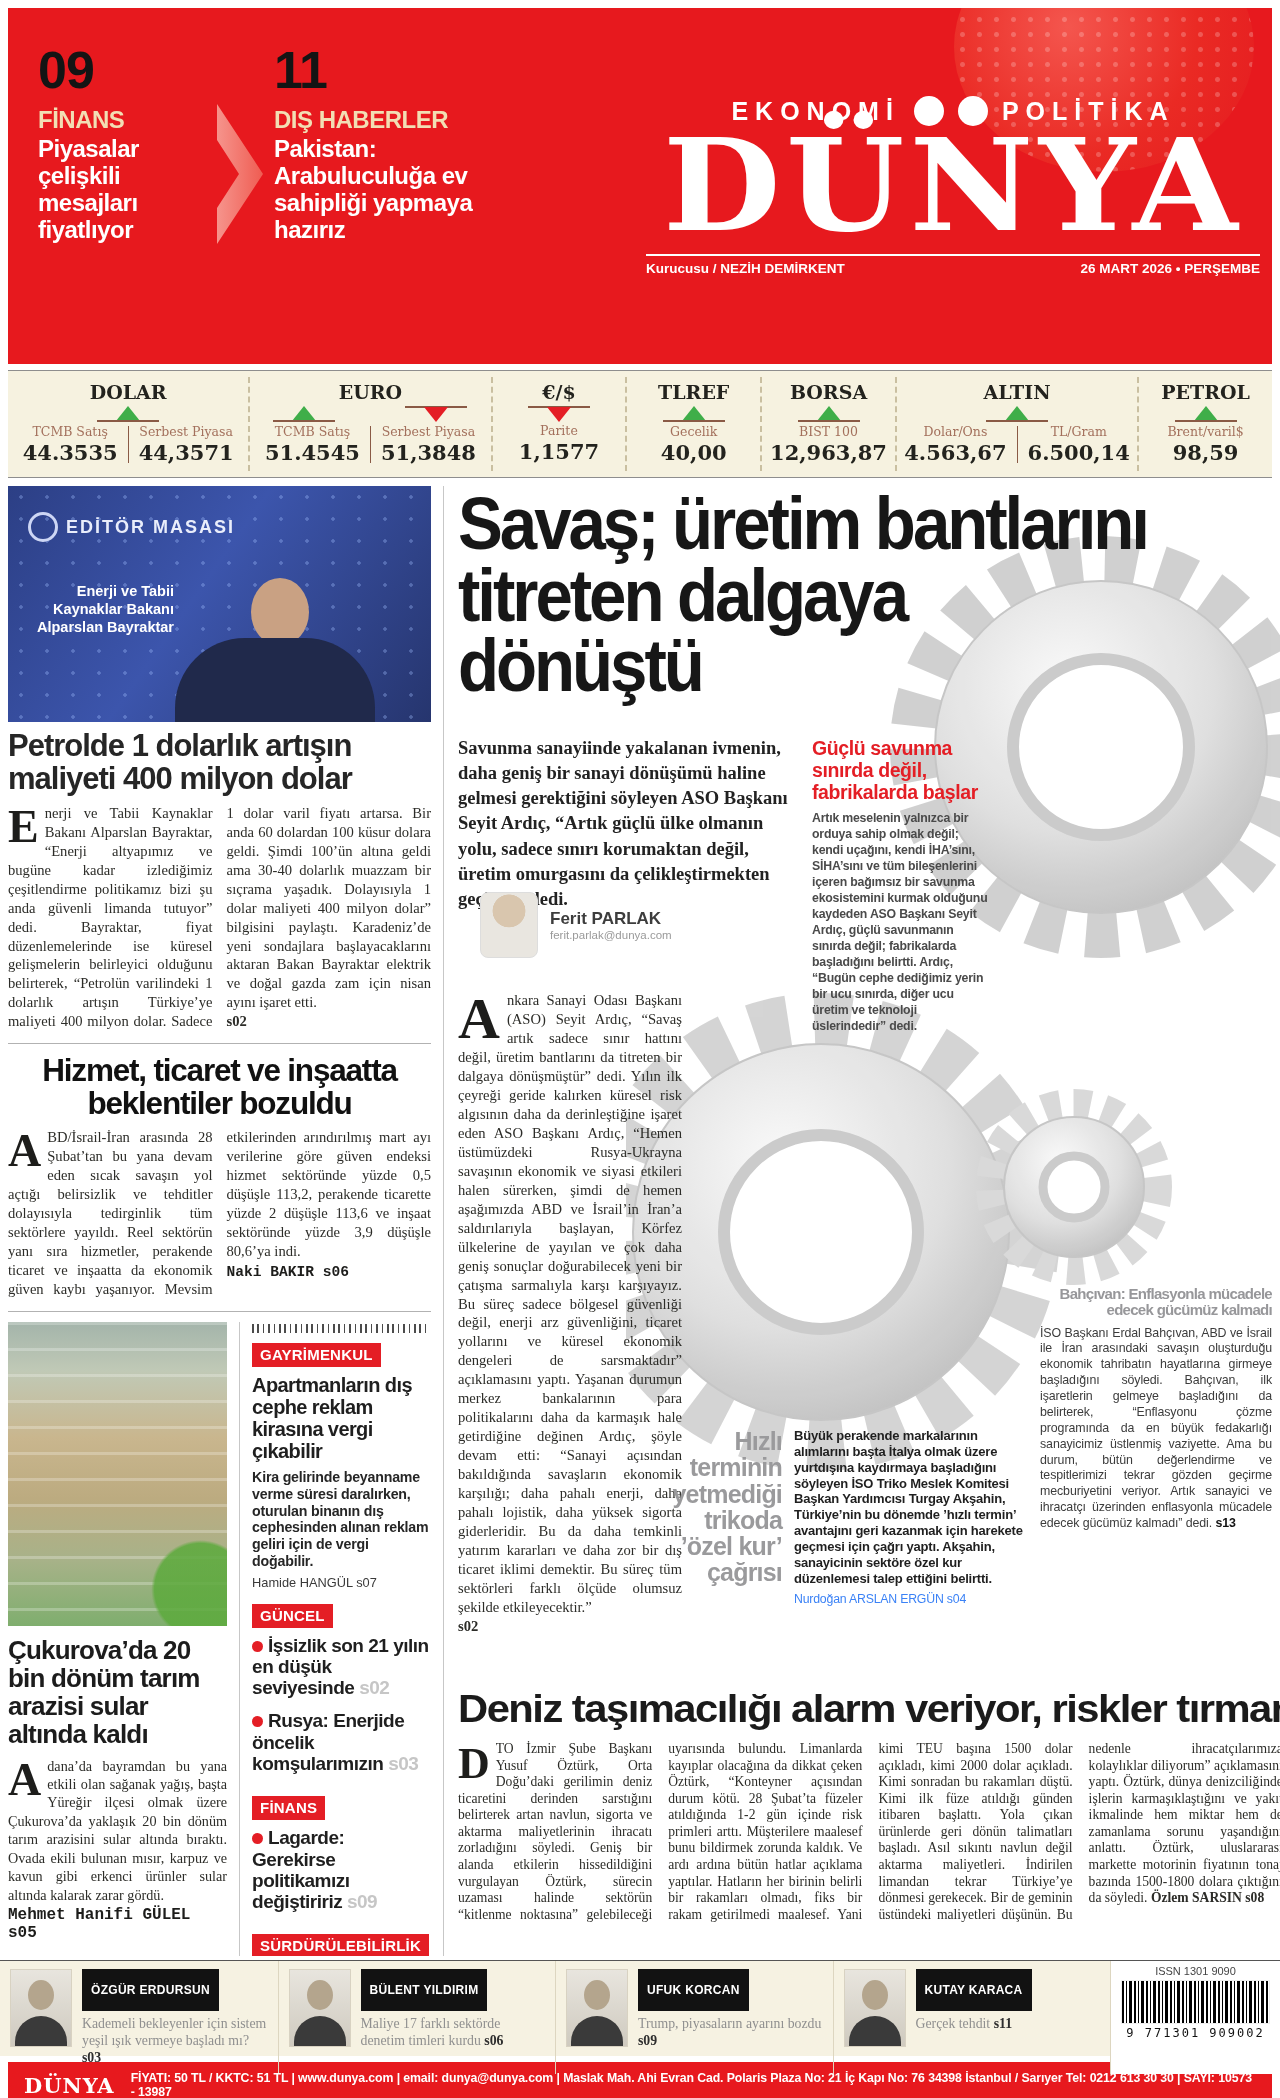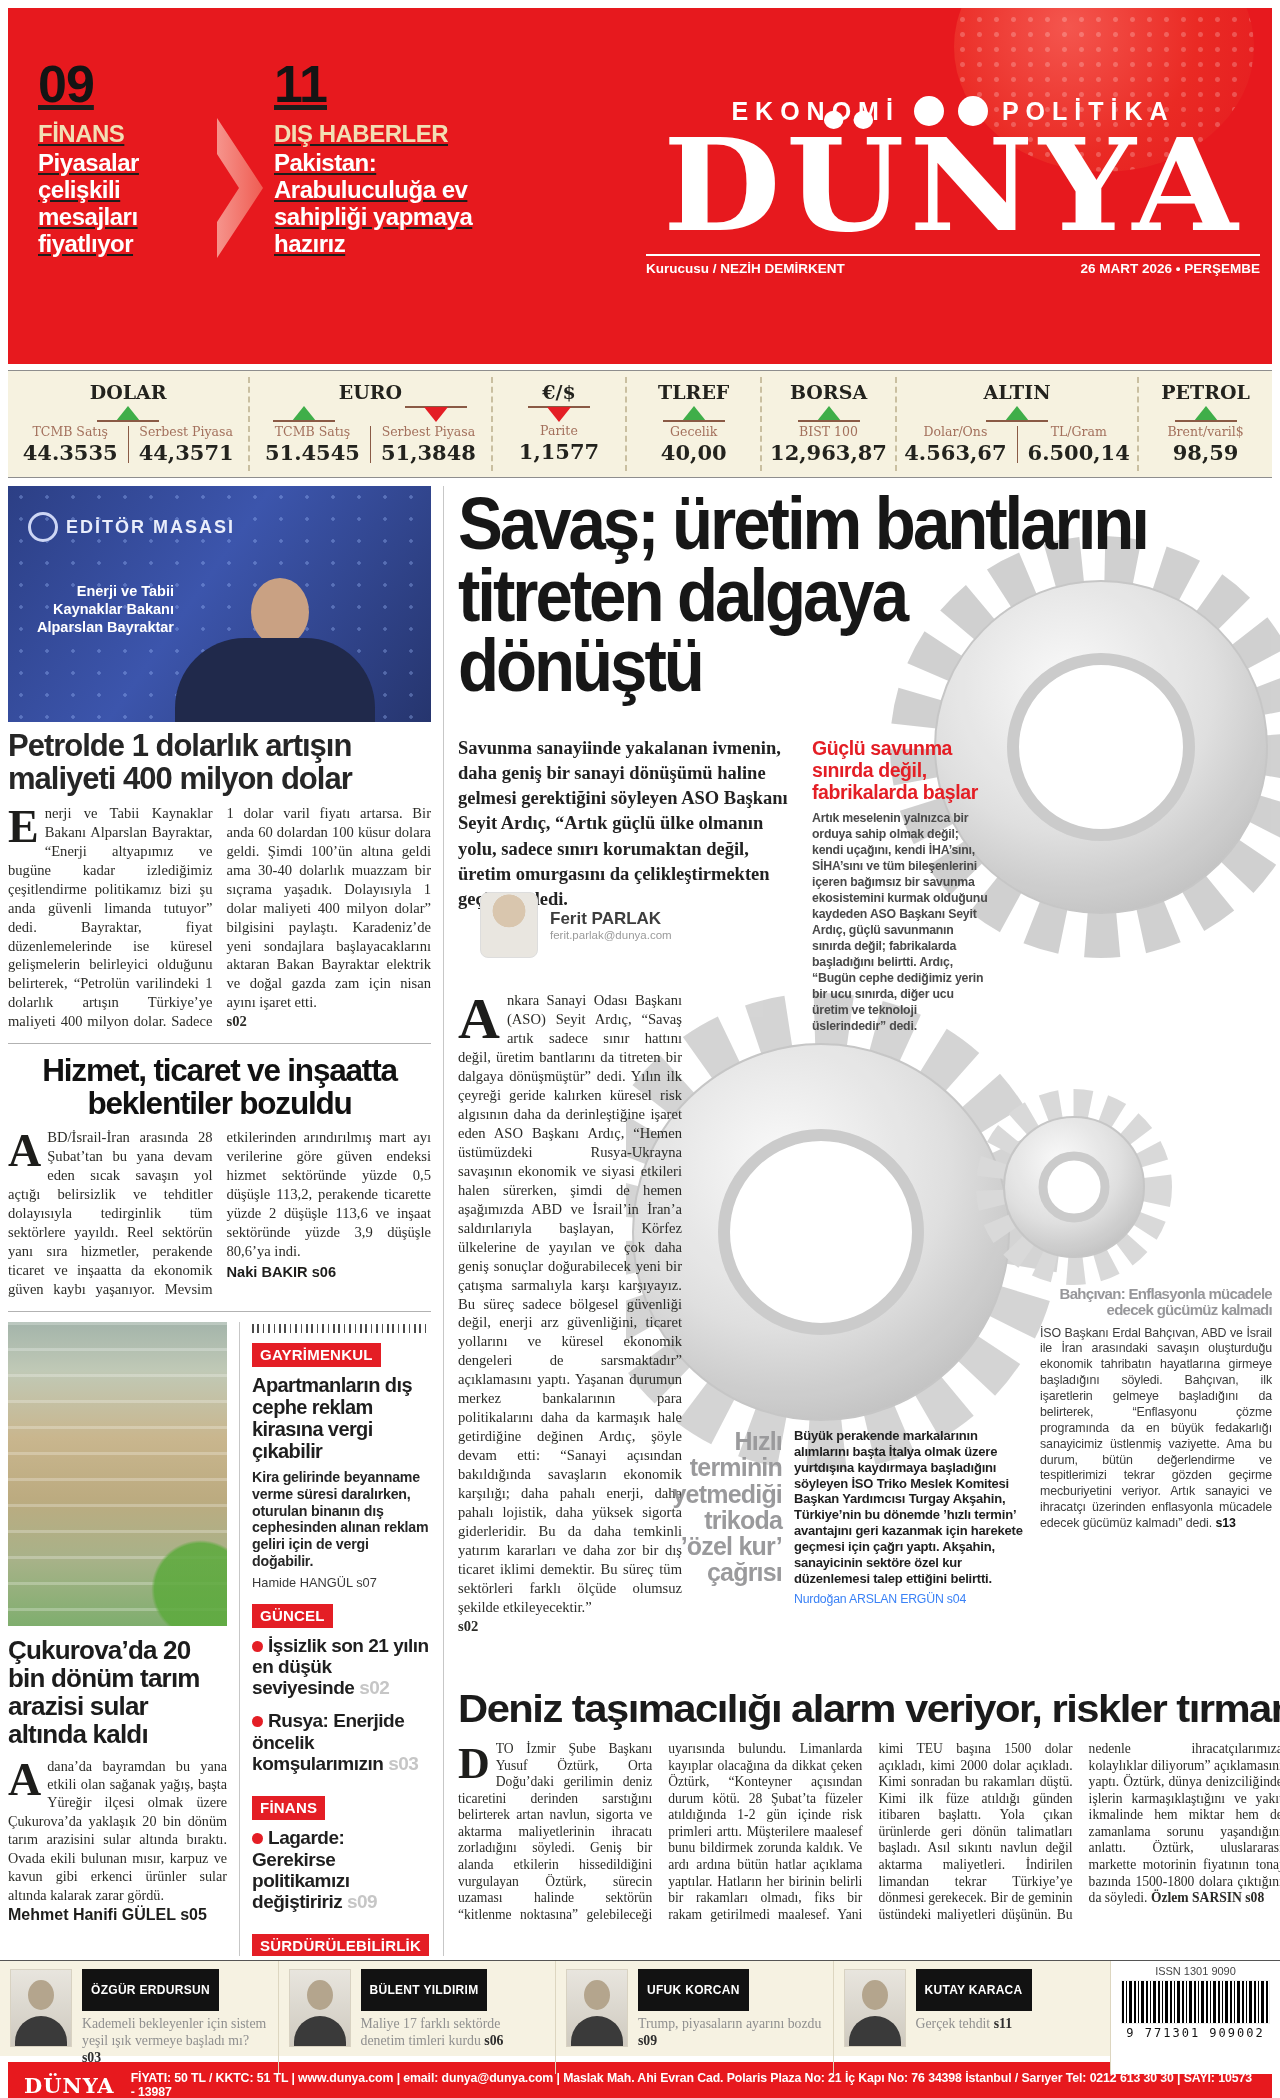--- a/index.html
+++ b/index.html
@@ -3,21 +3,21 @@
 <meta charset="utf-8">
 <style>
   *{margin:0;padding:0;box-sizing:border-box;}
   html,body{background:#fff;}
   body{font-family:"Liberation Sans",sans-serif;color:#1d1d1b;}
   .page{width:1280px;height:2098px;overflow:hidden;background:#fff;position:relative;}
 
   
   .masthead{position:relative;margin:8px 8px 0;height:356px;background:#e7191e;overflow:hidden;}
   .masthead .ghost{position:absolute;top:6px;left:90px;font-weight:bold;font-size:46px;color:rgba(120,0,0,.18);letter-spacing:8px;white-space:nowrap;}
-  .refs{position:absolute;left:30px;top:50px;display:flex;gap:7px;text-decoration:underline;}
+  .refs{position:absolute;left:30px;top:36px;display:flex;gap:7px;}
   .ref{display:flex;flex-direction:column;}
   .ref-num{font-size:52px;font-weight:bold;color:#141414;line-height:1;letter-spacing:-1px;}
   .ref-sec{font-size:24px;font-weight:bold;color:#f2deb4;margin-top:10px;letter-spacing:-.5px;}
   .ref-title{font-size:24px;font-weight:bold;color:#fff;line-height:1.12;letter-spacing:-.5px;margin-top:2px;}
   .ref1{width:168px;}
   .ref2{width:238px;}
   .chev{margin-top:60px;}
   .globe{position:absolute;right:18px;top:-86px;width:300px;height:250px;border-radius:50%;
     background:radial-gradient(circle at 38% 42%,#f4564e 0%,#ea2a24 55%,#e41a1f 100%);
     overflow:hidden;}
@@ -64,21 +64,21 @@
   .editor-photo::before{content:"";position:absolute;inset:0;background-image:radial-gradient(circle,rgba(160,190,255,.35) 1.5px,transparent 2px);background-size:26px 22px;}
   .ed-logo{position:absolute;top:26px;left:20px;display:flex;align-items:center;gap:8px;color:#e9edfb;font-weight:bold;font-size:18px;letter-spacing:2px;}
   .ed-ring{width:30px;height:30px;border:3px solid #cdd6f4;border-radius:50%;display:inline-block;}
   .ed-caption{position:absolute;top:96px;left:14px;width:152px;text-align:right;color:#fff;font-weight:bold;font-size:14.5px;line-height:1.25;}
   .sil{position:absolute;right:46px;bottom:-6px;width:210px;height:150px;}
   .sil .head{width:58px;height:68px;border-radius:50%;background:#c9a183;margin:0 auto;}
   .sil .torso{width:200px;height:86px;border-radius:70px 70px 0 0;background:#20294b;margin-top:-8px;}
 
   .petrol-h{font-size:31px;font-weight:bold;letter-spacing:-1px;line-height:1.06;color:#262626;margin:2px 0 8px;}
   .hizmet-h{font-size:31.5px;font-weight:bold;letter-spacing:-1.2px;line-height:1.05;color:#111;text-align:center;margin:2px 0 8px;}
-  .byline-block{display:block;font-family:Liberation Sans, sans-serif;font-weight:bold;color:#1d1d1b;margin-top:2px;}
+  .byline-block{display:block;font-family:Liberation Mono, monospace;font-weight:bold;color:#1d1d1b;margin-top:2px;}
 
   .left-bottom{display:flex;gap:12px;margin-top:2px;}
   .cuk{width:226px;}
   .flood-photo{height:304px;margin-bottom:10px;
     background:
       radial-gradient(circle at 88% 88%,rgba(92,170,60,.85) 0 14%,transparent 15%),
       repeating-linear-gradient(180deg,rgba(255,255,255,.25) 0 3px,transparent 3px 26px),
       linear-gradient(180deg,#a3b4aa 0%,#c0c9b6 16%,#c9b68e 38%,#bcab80 58%,#a8b289 78%,#7fae6e 100%);}
   .cuk h3{font-size:26px;font-weight:bold;letter-spacing:-.8px;line-height:1.08;color:#1c1c1c;margin-bottom:8px;}
   .cuk .body{font-size:14.2px;}

